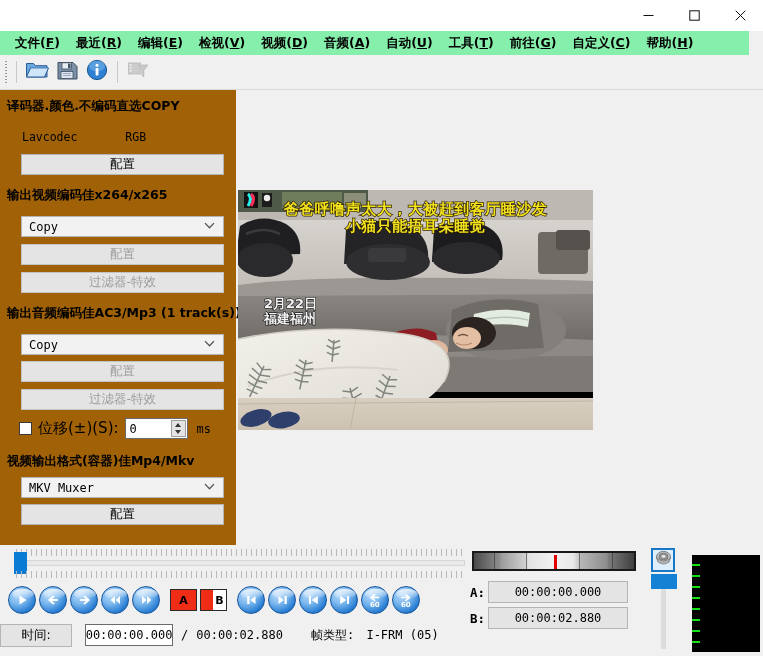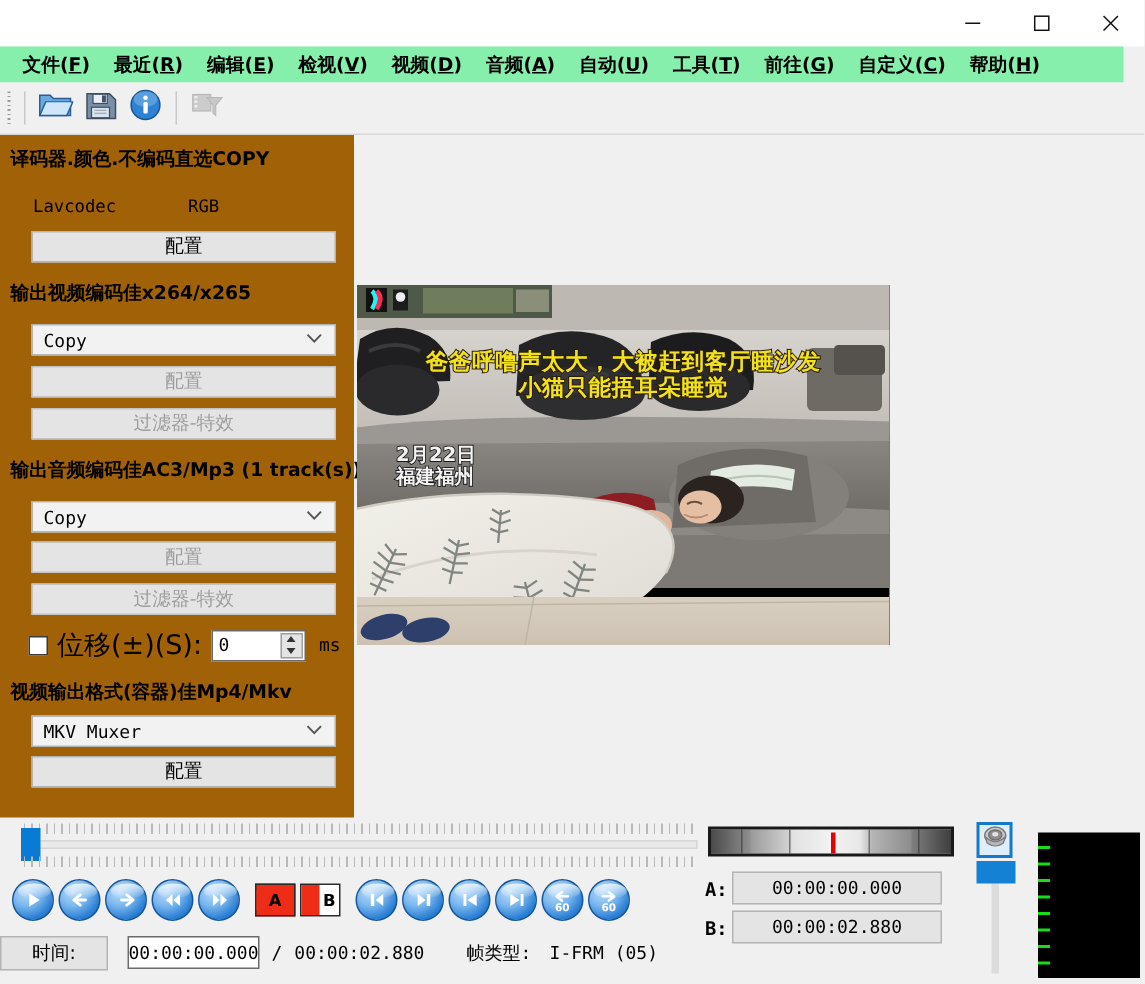--- a/index.html
+++ b/index.html
@@ -251,21 +251,21 @@
         <svg width="11" height="8" viewBox="0 0 11 8">
             <polyline points="1,1.5 5.5,6.2 10,1.5" fill="none" stroke="#555" stroke-width="1.3"></polyline>
           </svg>
       </span>
     </div>
     <div class="btn disabled" style="position:absolute;left:21px;top:271px;width:203px;height:21px;">配置</div>
     <div class="btn disabled" style="position:absolute;left:21px;top:299px;width:203px;height:21px;">过滤器-特效</div>
 
     <div style="position:absolute;left:19px;top:328px;display:flex;align-items:center;gap:6px;">
       <span class="cb-box"></span>
-      <span style="font-family:'DejaVu Sans',sans-serif;font-size:18px;">位移(±)(S):</span>
+      <span style="font-family:'DejaVu Sans',sans-serif;font-size:15px;">位移(±)(S):</span>
       <span class="spin">
         <span>0</span>
         <span class="arrows">
           <span class="tri-u"></span>
           <span class="tri-d"></span>
         </span>
       </span>
       <span style="font-family:'DejaVu Sans Mono',monospace;font-size:12px;margin-left:3px;">ms</span>
     </div>
 
@@ -385,21 +385,21 @@
 
         <ellipse cx="18" cy="228" rx="16" ry="8" fill="#2f3f6b" transform="rotate(-16 18 228)"></ellipse>
         <ellipse cx="46" cy="230" rx="16" ry="8" fill="#2f3f6b" transform="rotate(-10 46 230)"></ellipse>
 
         <rect x="0" y="0" width="355" height="240" fill="none"></rect>
       </svg>
     </div>
 
     <div style="position:absolute;left:0;right:0;top:11px;text-align:center;pointer-events:none;">
       <div style="font-family:'DejaVu Sans',sans-serif;font-weight:bold;font-size:15px;color:#f2e21c;
-                  -webkit-text-stroke:1.4px #2b1d05;paint-order:stroke;letter-spacing:.5px;line-height:17px;margin-top:32px;">爸爸呼噜声太大，大被赶到客厅睡沙发</div>
+                  -webkit-text-stroke:1.4px #2b1d05;paint-order:stroke;letter-spacing:.5px;line-height:17px;">爸爸呼噜声太大，大被赶到客厅睡沙发</div>
       <div style="font-family:Liberation Mono, monospace;font-weight:bold;font-size:15px;color:#f2e21c;
                   -webkit-text-stroke:1.4px #2b1d05;paint-order:stroke;letter-spacing:.5px;line-height:18px;margin-top:1px;">小猫只能捂耳朵睡觉</div>
     </div>
     <div style="position:absolute;left:26px;top:106px;pointer-events:none;">
       <div style="font-family:'DejaVu Sans',sans-serif;font-weight:bold;font-size:13px;color:#f3f3f3;
                   -webkit-text-stroke:1.2px #1a1a1a;paint-order:stroke;line-height:15px;">2月22日</div>
       <div style="font-family:'DejaVu Sans',sans-serif;font-weight:bold;font-size:13px;color:#f3f3f3;
                   -webkit-text-stroke:1.2px #1a1a1a;paint-order:stroke;line-height:15px;">福建福州</div>
     </div>
   </div>

